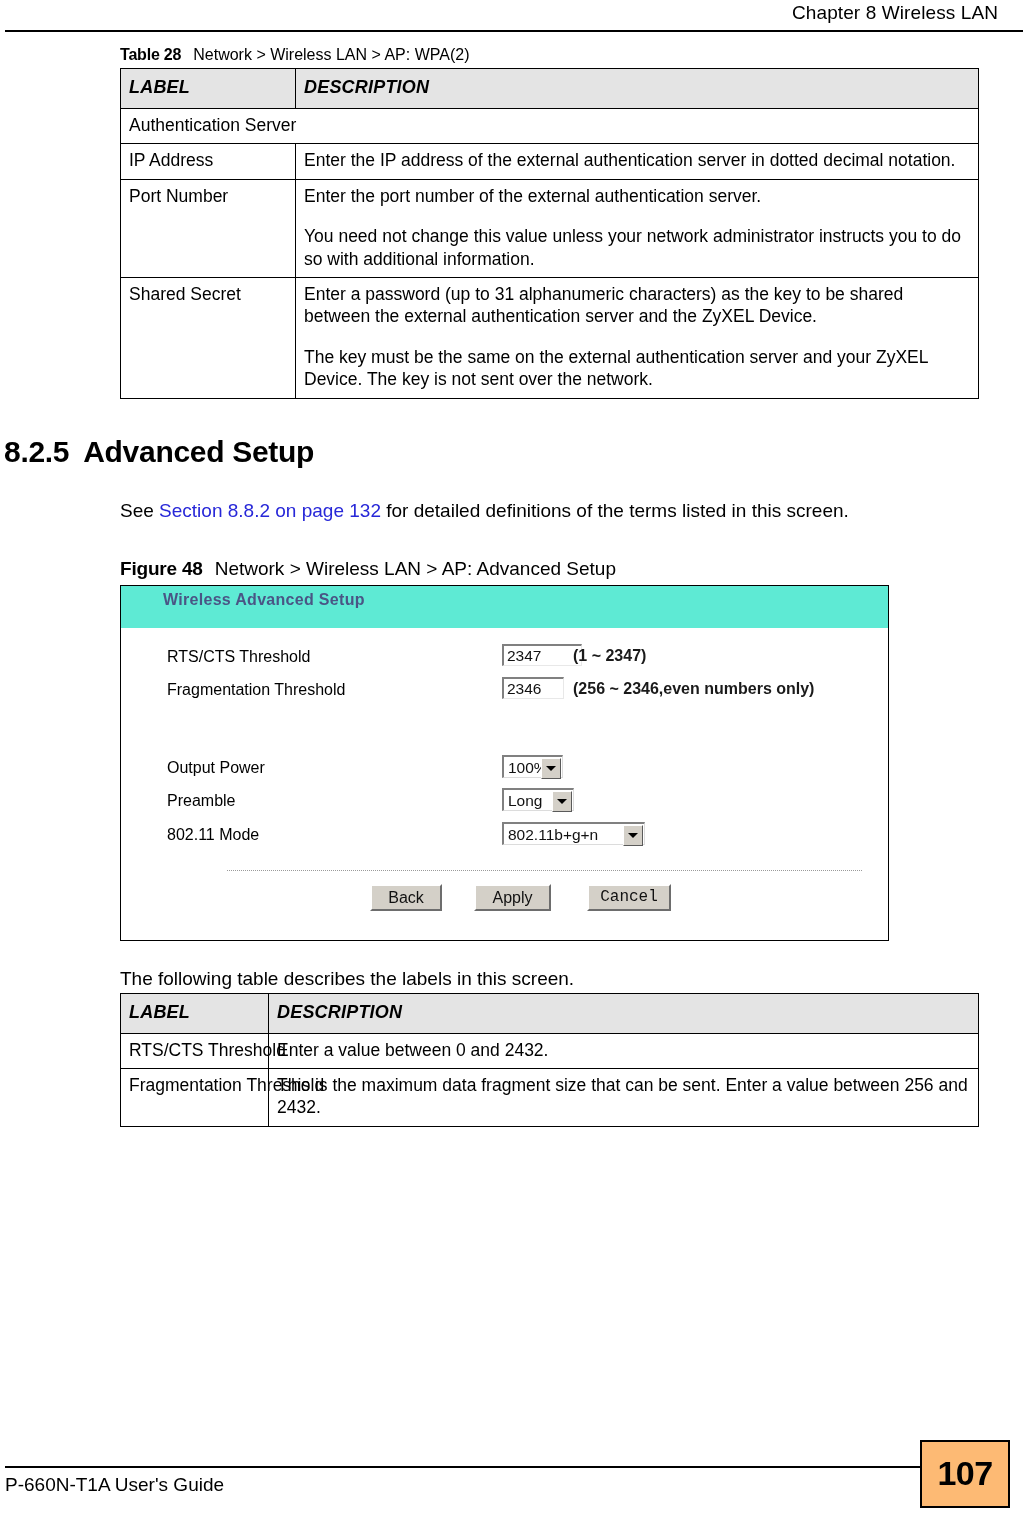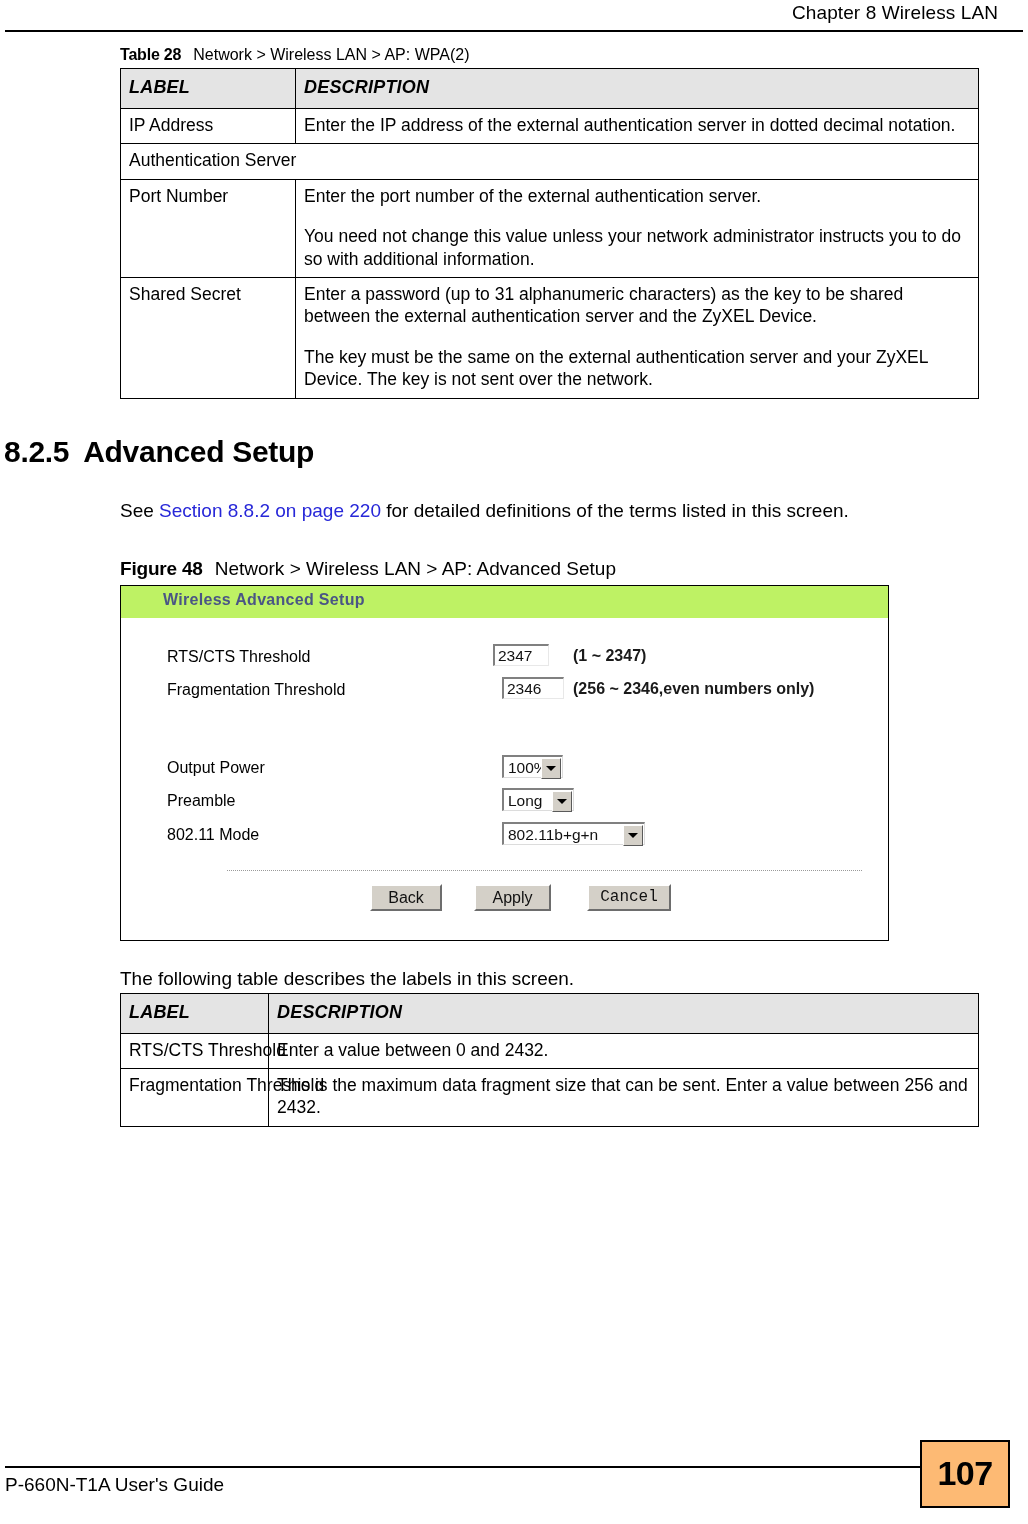--- a/index.html
+++ b/index.html
@@ -146,22 +146,22 @@
     position: relative;
     box-sizing: border-box;
     overflow: hidden;
   }
 
   
   .ui-titlebar {
     position: absolute;
     left: 0; top: 0;
     width: 100%;
-    height: 32px;
-    background: #bef264;
+    height: 42px;
+    background: #5eead4;
     padding-left: 32px;
   }
   .ui-titlebar .ui-title {
     position: absolute;
     left: 42px;
     top: 5px;
     font-size: 16px;
     font-weight: bold;
     color: #4a5585;
     letter-spacing: 0.3px;
@@ -306,27 +306,27 @@
         <col style="width:683px">
       </colgroup>
     <thead>
       <tr>
         <th>LABEL</th>
         <th>DESCRIPTION</th>
       </tr>
     </thead>
     <tbody>
       <tr>
+        <td class="group" colspan="2">Authentication Server</td>
+      </tr>
+      <tr>
         <td class="lbl">IP Address</td>
         <td class="desc">
           <p>Enter the IP address of the external authentication server in dotted decimal notation.</p>
         </td>
-      </tr>
-      <tr>
-        <td class="group" colspan="2">Authentication Server</td>
       </tr>
       <tr>
         <td class="lbl">Port Number</td>
         <td class="desc">
           <p>Enter the port number of the external authentication server.</p>
           <p>You need not change this value unless your network administrator instructs you to do so with additional information.</p>
         </td>
       </tr>
       <tr>
         <td class="lbl">Shared Secret</td>
@@ -336,34 +336,34 @@
         </td>
       </tr>
     </tbody>
   </table>
 
   <h2 class="section-head">
     <span class="sec-num">8.2.5</span><span>Advanced Setup</span>
   </h2>
 
 
-  <p class="body-para"><span>See </span><span class="xref">Section 8.8.2 on page 220</span><span> for detailed definitions of the terms listed in this screen.</span></p>
+  <p class="body-para"><span>See </span><span class="xref">Section 8.8.2 on page 132</span><span> for detailed definitions of the terms listed in this screen.</span></p>
 
   <div class="fig-caption">
     <span class="cap-num">Figure 48</span><span class="cap-txt">Network &gt; Wireless LAN &gt; AP: Advanced Setup</span>
   </div>
 
   <div class="fig-box">
 
     <div class="ui-titlebar">
       <div class="ui-title">Wireless Advanced Setup</div>
     </div>
 
     <div class="ui-label" style="left:46px; top:62px;">RTS/CTS  Threshold</div>
-    <div class="ui-input" style="left:372px; top:58px; width:56px;">2347</div>
+    <div class="ui-input" style="left:381px; top:58px; width:80px;">2347</div>
     <div class="ui-hint" style="left:452px; top:61px;">(1 ~ 2347)</div>
 
     <div class="ui-label" style="left:46px; top:95px;">Fragmentation  Threshold</div>
     <div class="ui-input" style="left:381px; top:91px; width:62px;">2346</div>
     <div class="ui-hint" style="left:452px; top:94px;">(256 ~ 2346,even numbers only)</div>
 
     <div class="ui-label" style="left:46px; top:173px;">Output Power</div>
     <div class="ui-select" style="left:381px; top:169px; width:61px;">
       <span class="sel-val">100%</span>
       <span class="sel-arrow"></span>

